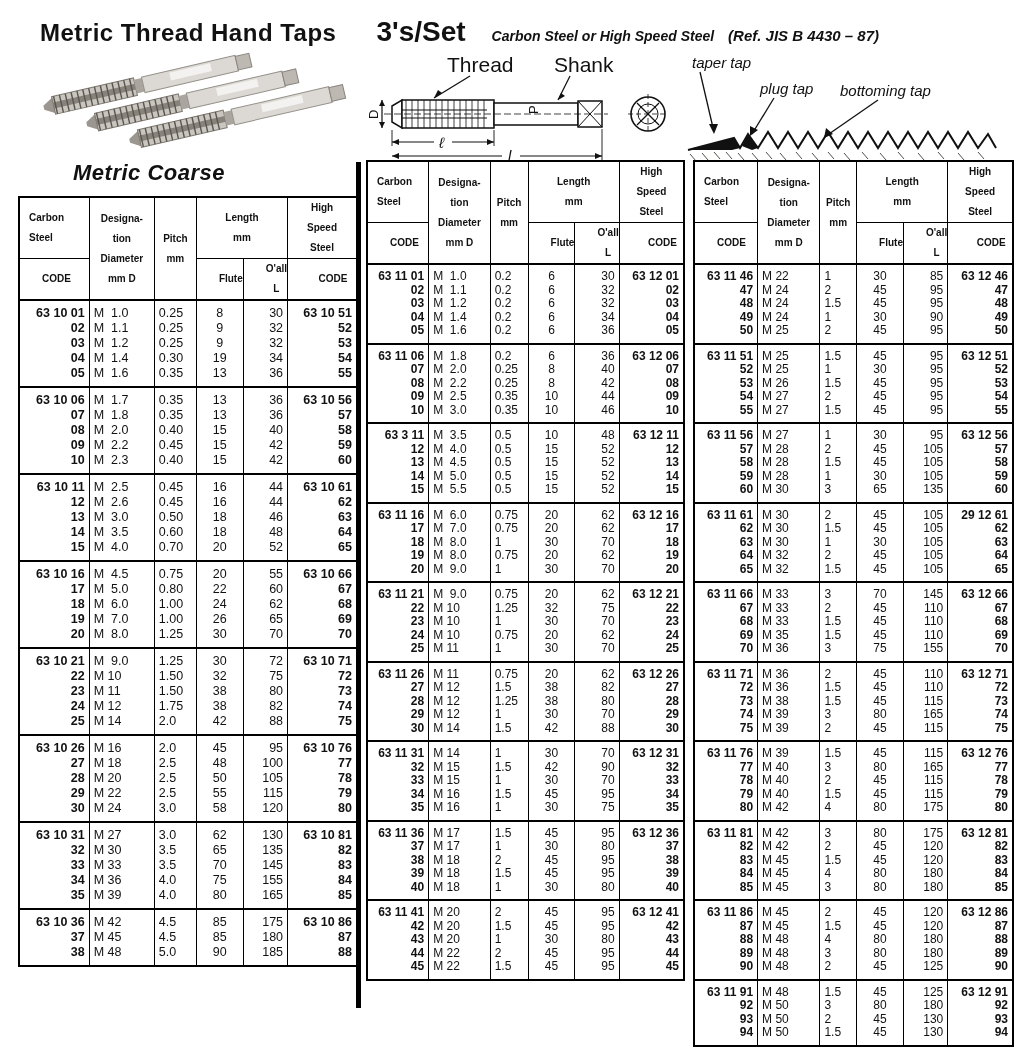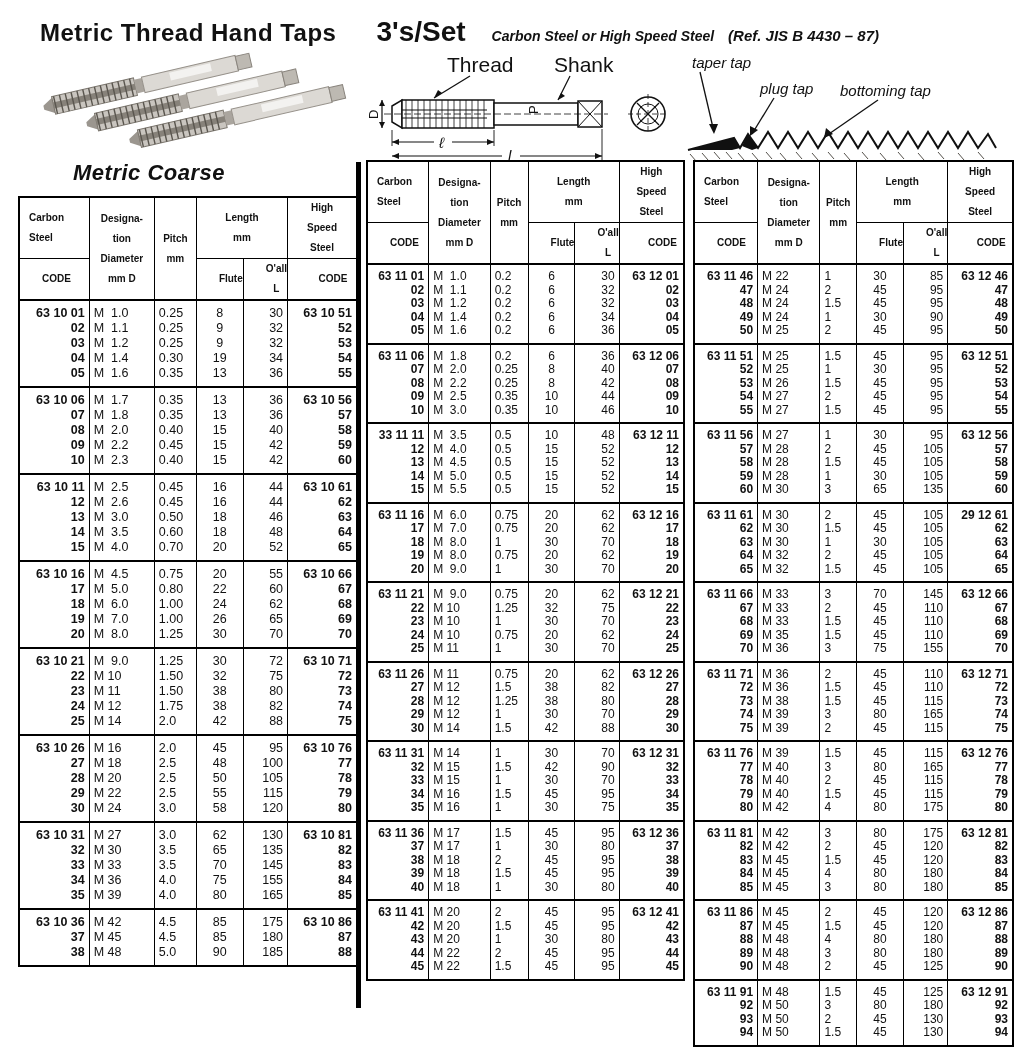--- a/index.html
+++ b/index.html
@@ -644,21 +644,21 @@
               <td class="c-code">10</td>
               <td class="c-desig">M  3.0</td>
               <td class="c-pitch">0.35</td>
               <td class="c-flute">10</td>
               <td class="c-oall">46</td>
               <td class="c-hs">10</td>
             </tr>
           </tbody>
           <tbody>
             <tr>
-              <td class="c-code">33 11 11</td>
+              <td class="c-code">63 3 11</td>
               <td class="c-desig">M  3.5</td>
               <td class="c-pitch">0.5</td>
               <td class="c-flute">10</td>
               <td class="c-oall">48</td>
               <td class="c-hs">63 12 11</td>
             </tr>
             <tr>
               <td class="c-code">12</td>
               <td class="c-desig">M  4.0</td>
               <td class="c-pitch">0.5</td>

